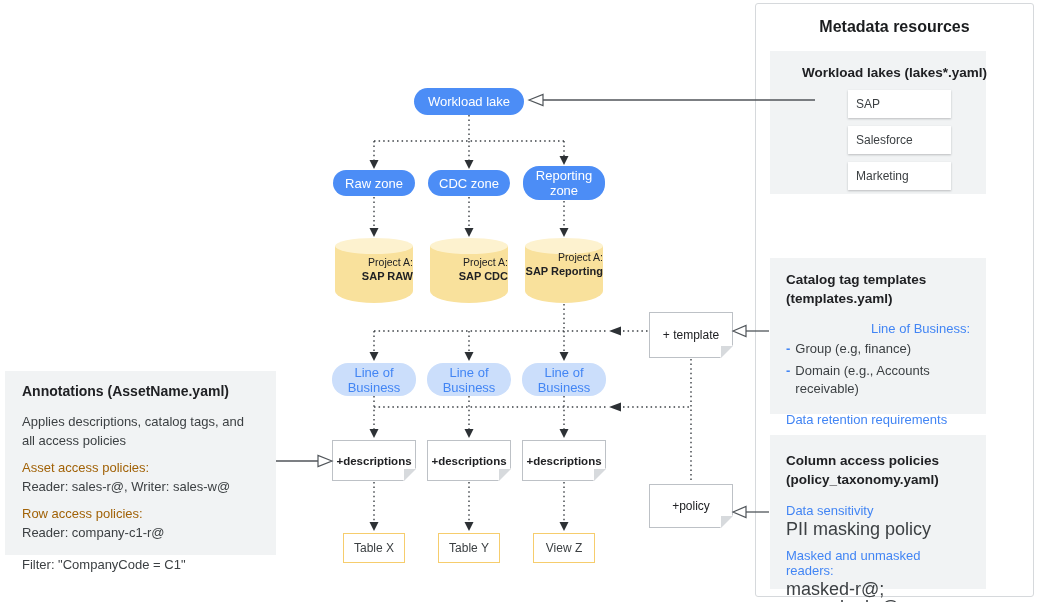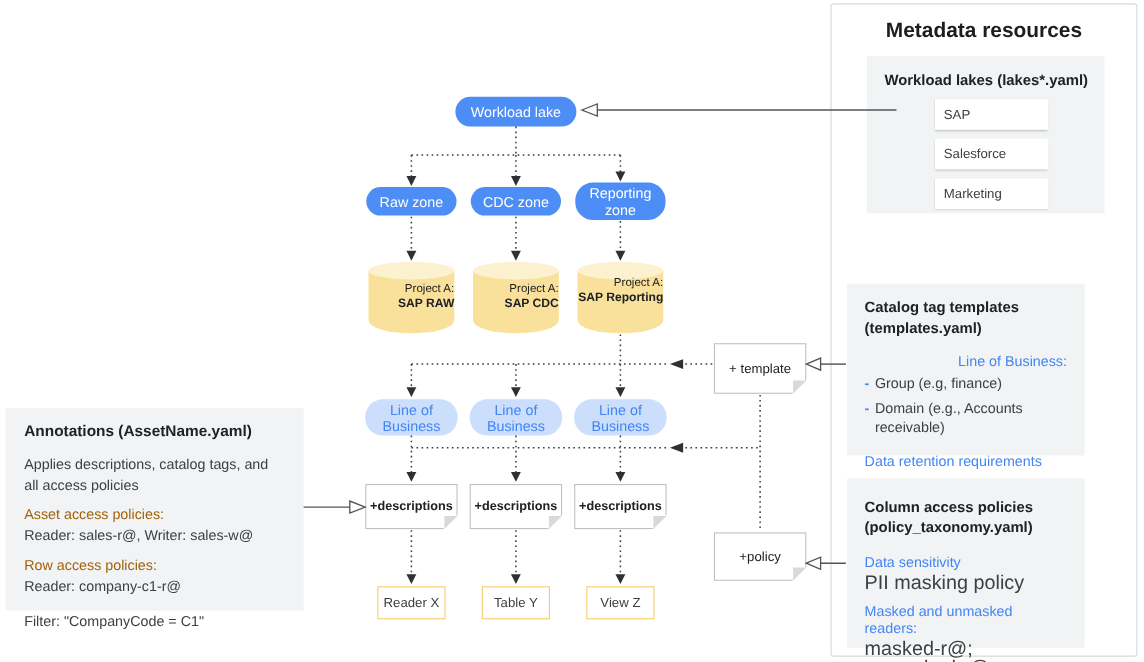--- a/index.html
+++ b/index.html
@@ -50,21 +50,21 @@
   .lpanel { position: absolute; left: 5px; top: 371px; width: 271px; height: 184px;
             background: #f1f3f4; padding: 9px 17px; z-index: 1; }
   .lpanel .ttl { font-size: 14px; font-weight: 700; color: #202124; margin-top: 3px; }
   .lpanel .body { font-size: 13px; color: #3c4043; line-height: 19px; }
   .lpanel .blue { font-size: 13px; font-weight: 500; color: #a16207; }
   .mt14 { margin-top: 13px; } .mt10 { margin-top: 10px; } .mt2 { margin-top: 2px; }
 
   
   .rpanel { position: absolute; left: 755px; top: 3px; width: 279px; height: 594px;
             background: #fff; border: 1px solid #d6d9dc; border-radius: 3px; z-index: 1; }
-  .rpanel .rtitle { text-align: center; font-size: 19px; font-weight: 700; color: #1b1d1f;
+  .rpanel .rtitle { text-align: center; font-size: 16px; font-weight: 700; color: #1b1d1f;
                     margin-top: 14px; }
   .rsec { position: absolute; left: 14px; width: 216px; background: #f1f3f4; padding: 12px 16px; }
   .rsec .h { font-size: 13.5px; font-weight: 700; color: #202124; line-height: 19px; }
   .rsec .h.nowrap { white-space: nowrap; }
   .rsec .blue { font-size: 13px; font-weight: 500; color: #4285f4; }
   .rsec .body { font-size: 18px; color: #3c4043; line-height: 18px; }
   .lakecard { position: relative; margin-left: 46px; margin-top: 8px; width: 103px; height: 28px;
               background: #fff; box-shadow: 0 1px 2px rgba(60,64,67,0.3); display: flex;
               align-items: center; padding-left: 8px; font-size: 12px; color: #3c4043; }
   .bullet { display: flex; font-size: 13px; color: #3c4043; line-height: 18px; margin-top: 4px; }
@@ -81,21 +81,21 @@
     <div class="blue mt10">Asset access policies:</div>
     <div class="body mt2">Reader: sales-r@, Writer: sales-w@</div>
     <div class="blue mt10">Row access policies:</div>
     <div class="body mt2">Reader: company-c1-r@</div>
     <div class="body mt14">Filter: "CompanyCode = C1"</div>
   </div>
 
   <div class="rpanel">
     <div class="rtitle">Metadata resources</div>
 
-    <div class="rsec" style="top:47px; height:143px; padding:12px 0 0 16px;margin-left:18px;">
+    <div class="rsec" style="top:47px; height:143px; padding:12px 0 0 32px;">
       <div class="h nowrap">Workload lakes (lakes*.yaml)</div>
       <div class="lakecard">
         <span>SAP</span>
       </div>
       <div class="lakecard">
         <span>Salesforce</span>
       </div>
       <div class="lakecard">
         <span>Marketing</span>
       </div>
@@ -177,21 +177,21 @@
     <span>+descriptions</span>
   </div>
   <div class="note desc" style="left:427px; top:440px; width:84px; height:41px;">
     <span>+descriptions</span>
   </div>
   <div class="note desc" style="left:522px; top:440px; width:84px; height:41px;">
     <span>+descriptions</span>
   </div>
 
   <div class="outbox" style="left:343px; top:533px; width:62px; height:30px;">
-    <span>Reader X</span>
+    <span>Table X</span>
   </div>
   <div class="outbox" style="left:438px; top:533px; width:62px; height:30px;">
     <span>Table Y</span>
   </div>
   <div class="outbox" style="left:533px; top:533px; width:62px; height:30px;">
     <span>View Z</span>
   </div>
 
   <div class="note small" style="left:649px; top:484px; width:84px; height:44px;">
     <span>+policy</span>

